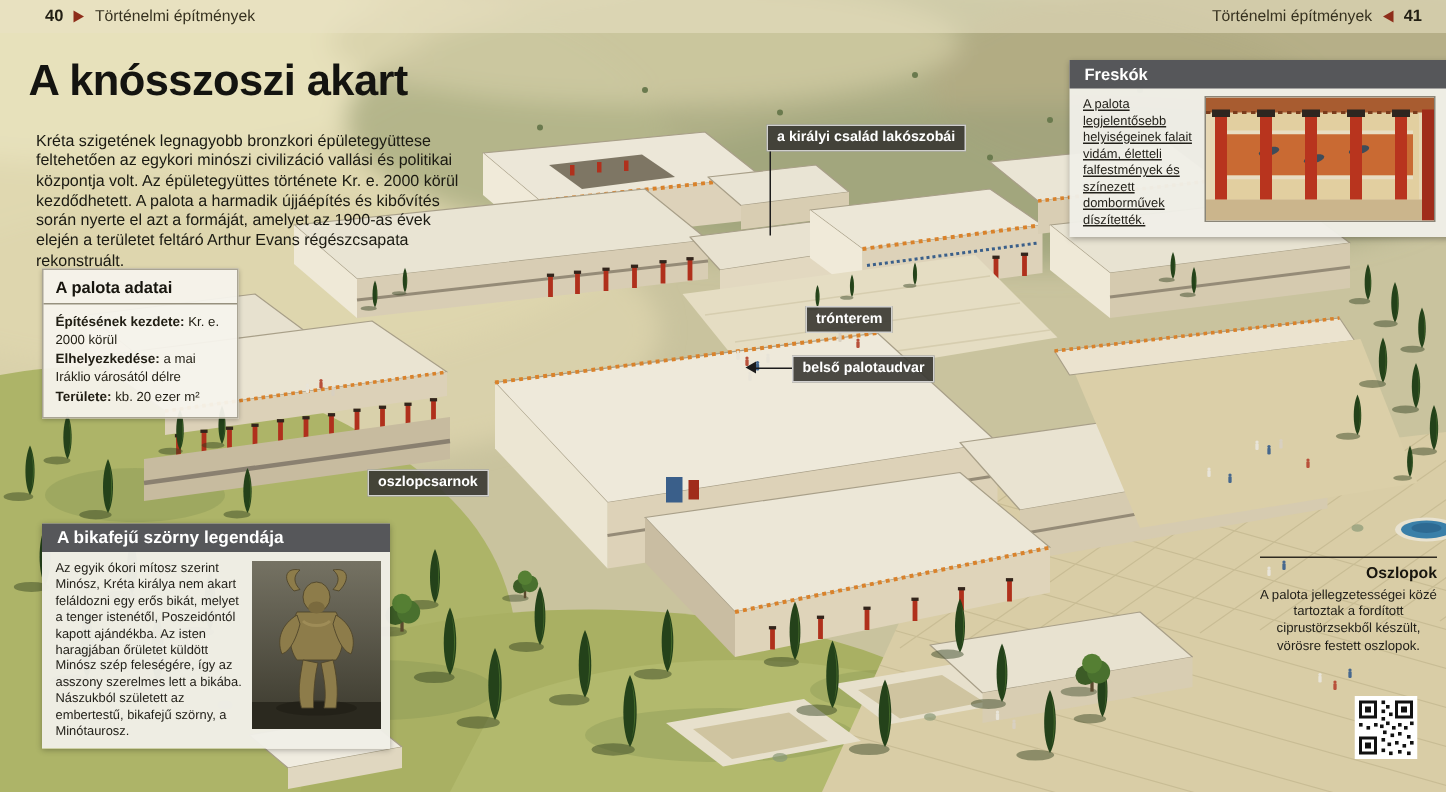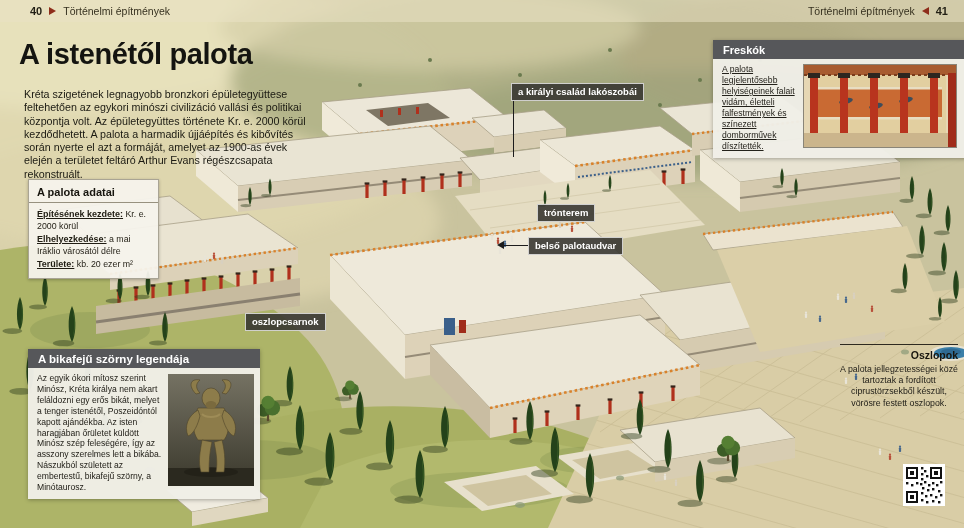--- a/index.html
+++ b/index.html
@@ -27,39 +27,39 @@
          line-height:1.24;color:#1b1a12;margin:4px;}
 
   
   .databox{position:absolute;left:28px;top:179px;width:129px;
            background:rgba(245,243,236,.95);border:1px solid #a9a494;
            box-shadow:0 1px 3px rgba(0,0,0,.25);}
   .databox h3{margin:0;padding:6px 8px 4px;font-size:11px;color:#17150e;
               border-bottom:1px solid #97917f;}
   .databox .rows{padding:4px 8px 7px;font-size:8.8px;line-height:1.3;color:#201d13;}
   .databox .row{margin-top:2px;}
-  .databox b{font-size:9px;text-decoration:underline;}
+  .databox b{font-size:9px;}
 
   .graybox{position:absolute;background:rgba(240,238,231,.97);
            box-shadow:0 1px 4px rgba(0,0,0,.3);}
   .graybox .bar{background:#56575a;color:#fff;font-weight:bold;
                 font-size:11px;padding:4px 10px 3px;}
   .graybox .bd{display:flex;padding:5px 6px 6px 9px;}
   .graybox .txt{font-size:8.6px;line-height:1.28;color:#23211a;}
 
   .freskok{left:713px;top:40px;width:296px;}
   .freskok .txt{width:76px;padding-right:5px;text-decoration:underline;}
   .freskok svg{border:1px solid #8a8578;flex:none;}
 
   .legend{left:28px;top:349px;width:232px;}
   .legend .bar{font-size:11.5px;}
   .legend .txt{width:130px;line-height:1.27;padding-right:4px;}
   .legend svg{flex:none;margin-top:1px;}
 
-  .oszlopok{position:absolute;left:840px;top:344px;width:118px;text-align:right;}
+  .oszlopok{position:absolute;left:840px;top:371px;width:118px;text-align:right;}
   .oszlopok h4{margin:0;padding-top:4px;border-top:1px solid #2e2a20;
                font-size:10.5px;color:#17150e;}
   .oszlopok p{margin:3px 0 0;font-size:8.8px;line-height:1.27;color:#23211a;text-align:center;}
 
   
   .mlabel{position:absolute;background:rgba(57,55,50,.9);color:#fff;
           font-size:9.5px;font-weight:bold;padding:2px 6px 3px;
           border:1px solid rgba(255,255,255,.75);white-space:nowrap;}
   .leader-v{position:absolute;width:1px;background:#1c1c1c;}
   .leader-h{position:absolute;height:1px;background:#1c1c1c;}
@@ -352,21 +352,21 @@
     <span class="tri-r"></span>
     <span>Történelmi építmények</span>
   </div>
   <div class="grp r">
     <span>Történelmi építmények</span>
     <span class="tri-l"></span>
     <span class="pgnum">41</span>
   </div>
 </div>
 
-<h1 class="title">A istenétől palota</h1>
+<h1 class="title">A knósszoszi akart</h1>
 <p class="intro">Kréta szigetének legnagyobb bronzkori épületegyüttese feltehetően az egykori minószi civilizáció vallási és politikai központja volt. Az épületegyüttes története Kr. e. 2000 körül kezdődhetett. A palota a harmadik újjáépítés és kibővítés során nyerte el azt a formáját, amelyet az 1900-as évek elején a területet feltáró Arthur Evans régészcsapata rekonstruált.</p>
 
 <div class="databox">
   <h3>A palota adatai</h3>
   <div class="rows">
     <div class="row"><b>Építésének kezdete:</b> <span>Kr. e. 2000 körül</span></div>
     <div class="row"><b>Elhelyezkedése:</b> <span>a mai Iráklio városától délre</span></div>
     <div class="row"><b>Területe:</b> <span>kb. 20 ezer m²</span></div>
   </div>
 </div>

